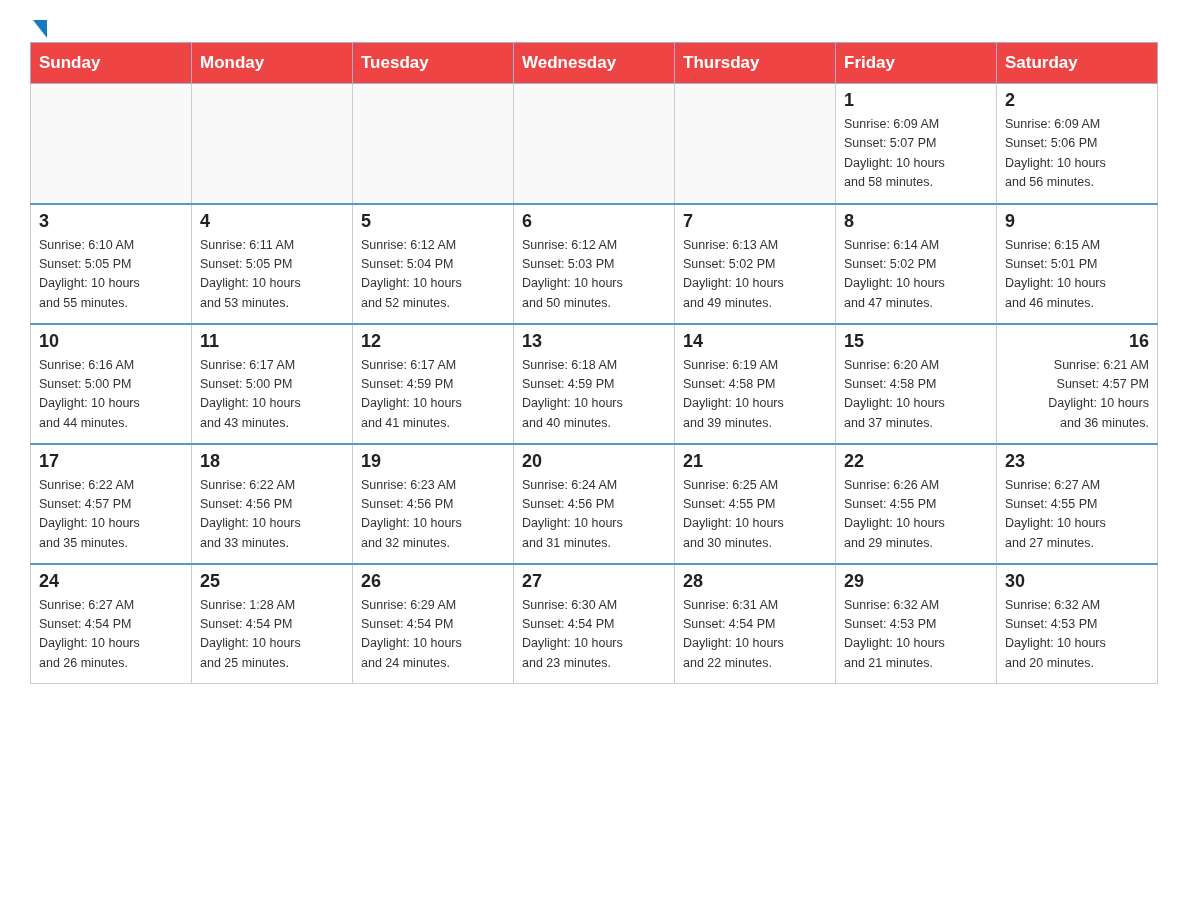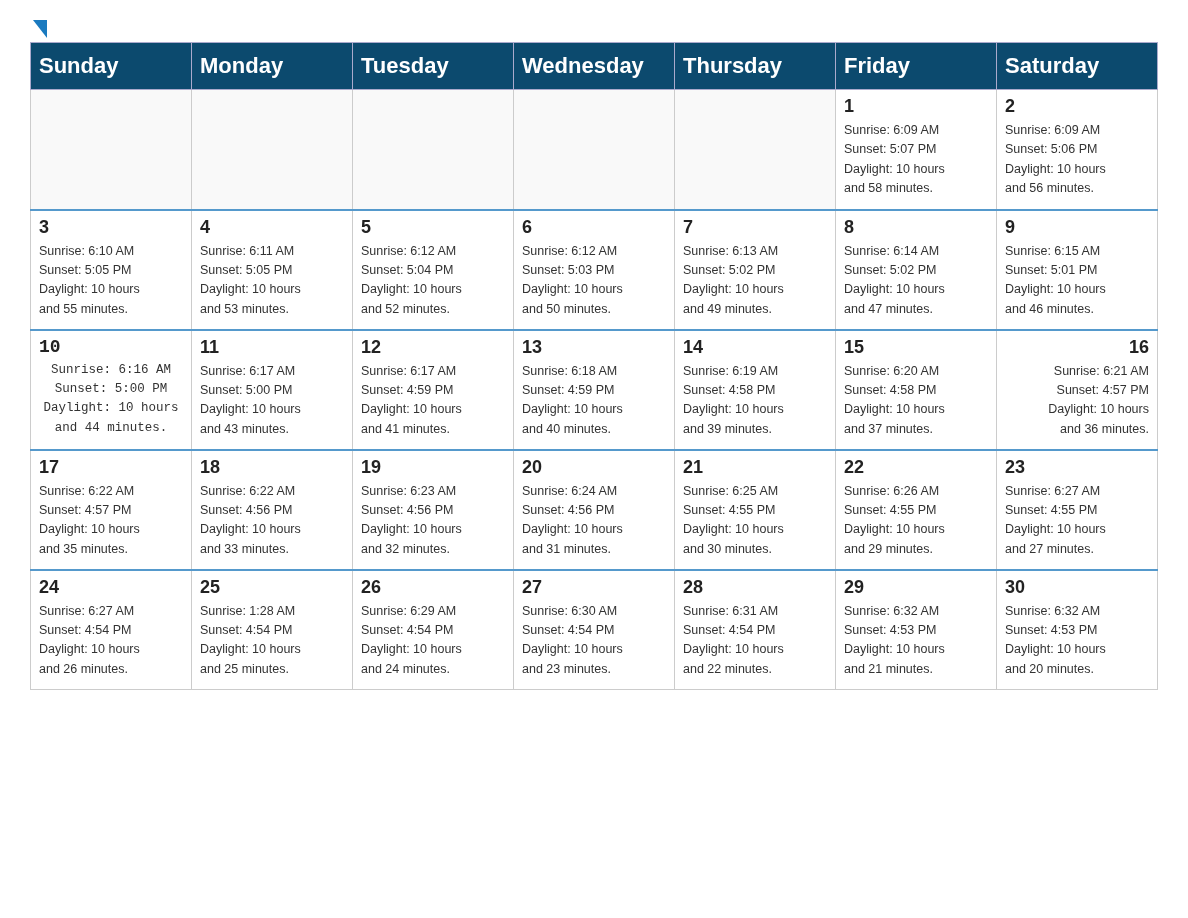--- a/index.html
+++ b/index.html
@@ -35,23 +35,23 @@
       font-size: 22px;
       color: #333;
       margin-top: 4px;
     }
     .calendar {
       width: 100%;
       border-collapse: collapse;
       margin-top: 10px;
     }
     .calendar th {
-      background-color: #0c4a6e;
+      background-color: #ef4444;
       color: #fff;
-      font-size: 22px;
+      font-size: 17px;
       font-weight: bold;
       padding: 10px 8px;
       text-align: left;
       border: 1px solid #aac;
     }
     .calendar td {
       vertical-align: top;
       border: 1px solid #ccc;
       padding: 6px 8px;
       width: calc(100%/7);
@@ -171,23 +171,23 @@
         </td>
         <td style="border-top: 2px solid rgb(85, 153, 204);">
           <div class="day-number">9</div>
           <div class="day-info" style="white-space: pre-line;">Sunrise: 6:15 AM
 Sunset: 5:01 PM
 Daylight: 10 hours
 and 46 minutes.</div>
         </td>
       </tr>
       <tr>
-        <td style="border-top: 2px solid rgb(85, 153, 204); font-family: Liberation Mono, monospace;">
+        <td style="border-top: 2px solid rgb(85, 153, 204);">
           <div class="day-number">10</div>
-          <div class="day-info" style="white-space: pre-line; text-align: center;">Sunrise: 6:16 AM
+          <div class="day-info" style="white-space: pre-line;">Sunrise: 6:16 AM
 Sunset: 5:00 PM
 Daylight: 10 hours
 and 44 minutes.</div>
         </td>
         <td style="border-top: 2px solid rgb(85, 153, 204);">
           <div class="day-number">11</div>
           <div class="day-info" style="white-space: pre-line;">Sunrise: 6:17 AM
 Sunset: 5:00 PM
 Daylight: 10 hours
 and 43 minutes.</div>

